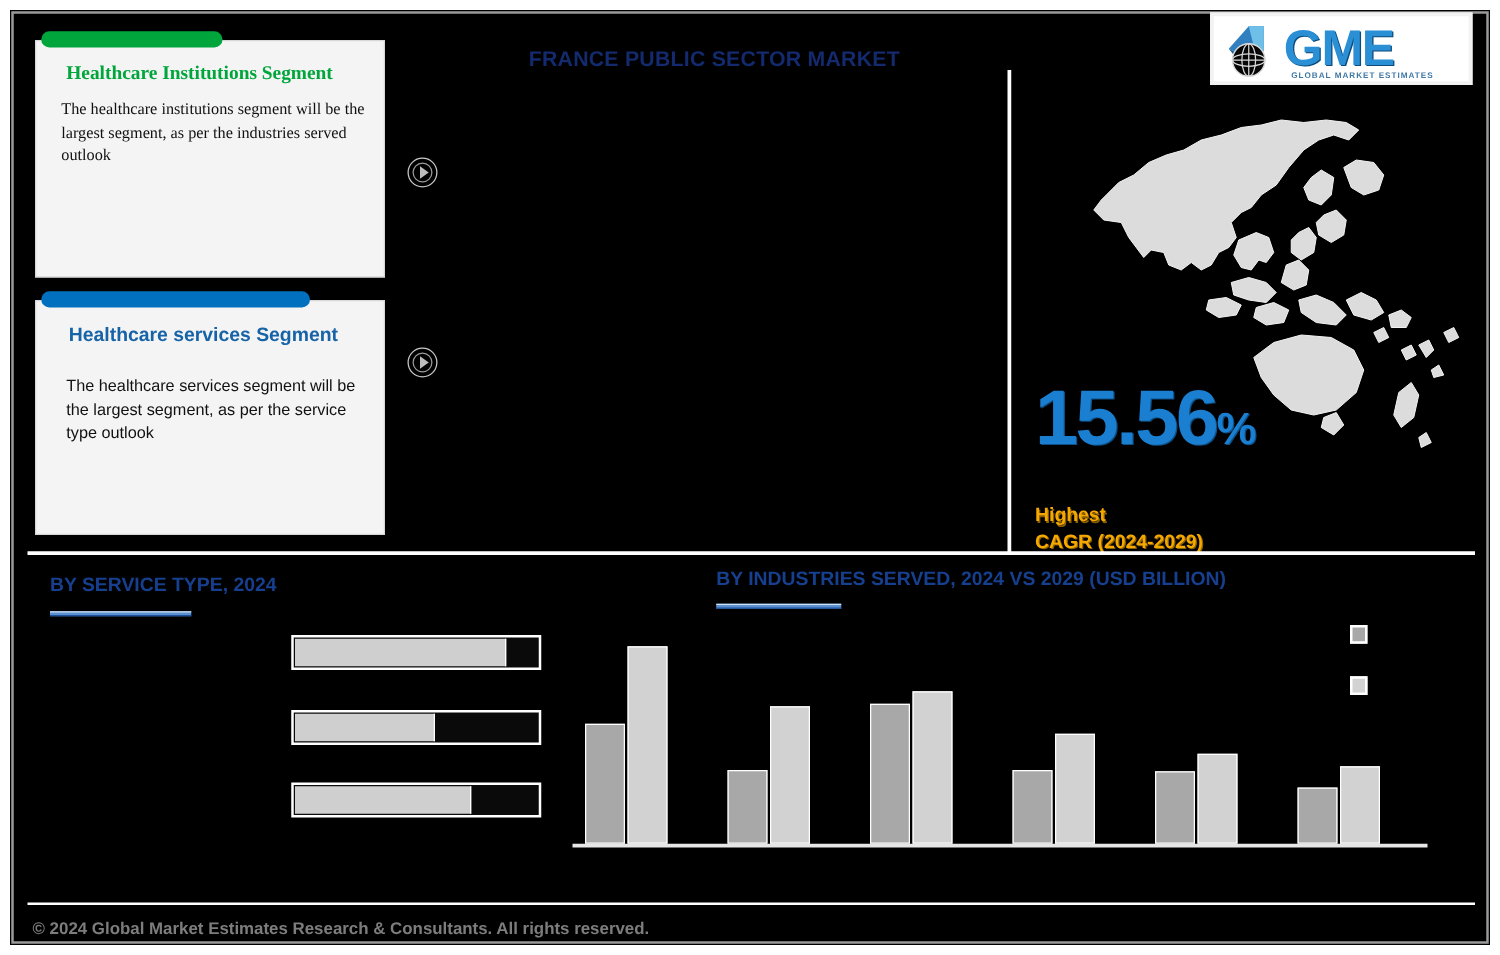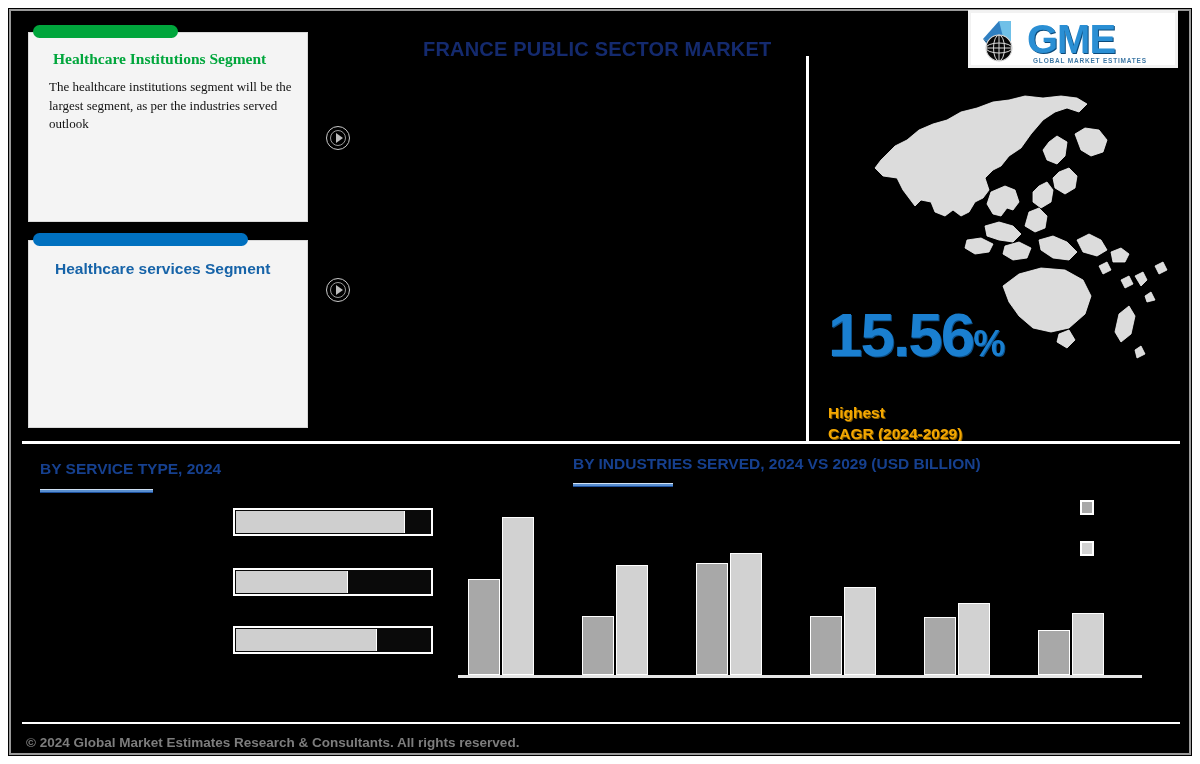--- a/index.html
+++ b/index.html
@@ -16,21 +16,21 @@
     border: 8px solid #ffffff;
     outline: 2px solid #9a9a9a;
     outline-offset: -11px;
   }
 
   
   #top-area { position: absolute; left: 0; top: 0; width: 1184px; height: 428px; }
 
   .hdr-title {
     position: absolute; left: 415px; top: 30px;
-    font-size: 20px; font-weight: bold; letter-spacing: .2px;
+    font-size: 17px; font-weight: bold; letter-spacing: .2px;
     color: #142a6e; white-space: nowrap;
   }
 
   
   #logo-box {
     position: absolute; right: 14px; top: 2px;
     width: 210px; height: 58px;
     background: #ffffff;
     border: 3px solid #f2f2f2;
     display: flex; align-items: center; padding-left: 6px;
@@ -215,20 +215,21 @@
 
     <div class="card" id="card-1">
       <span class="accent"></span>
       <h3>Healthcare Institutions Segment</h3>
       <p>The healthcare institutions segment will be the largest segment, as per the industries served outlook</p>
     </div>
 
     <div class="card" id="card-2">
       <span class="accent"></span>
       <h3>Healthcare services Segment</h3>
+      <p>The healthcare services segment will be the largest segment, as per the service type outlook</p>
     </div>
 
     <div class="circ-arrow" id="arrow-1">
         <span class="tri"></span>
       </div>
     <div class="circ-arrow" id="arrow-2">
         <span class="tri"></span>
       </div>
 
     <div id="v-divider"></div>

